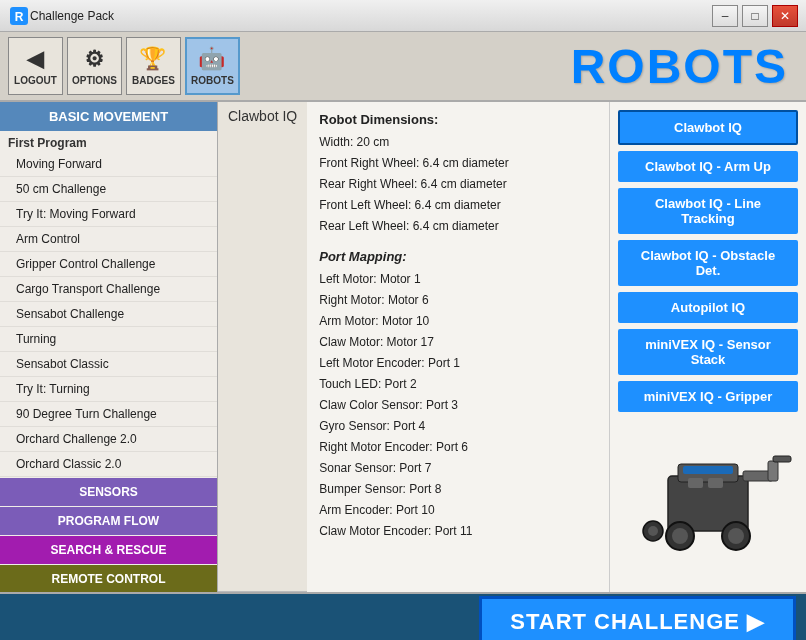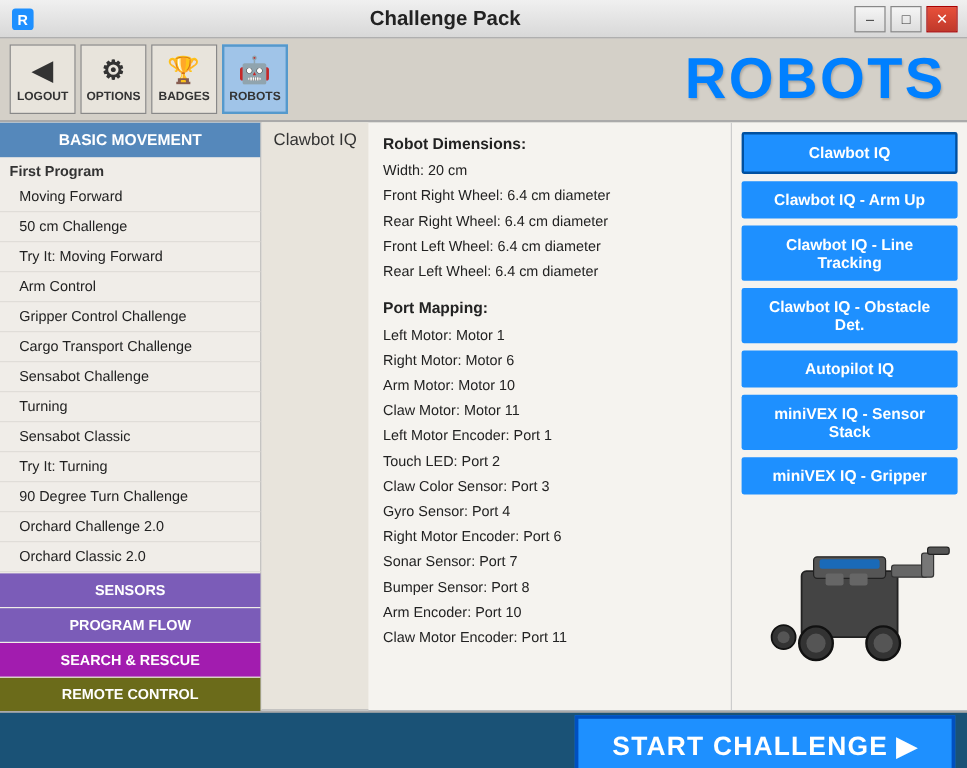--- a/index.html
+++ b/index.html
@@ -9,21 +9,21 @@
     #title-bar {
       background: linear-gradient(to bottom, #f0f0f0, #d8d8d8);
       height: 32px;
       display: flex;
       align-items: center;
       justify-content: space-between;
       border-bottom: 1px solid #aaa;
       padding: 0 8px;
     }
     #title-bar .title-icon { width: 22px; height: 22px; display: flex; align-items: center; justify-content: center; }
-    #title-bar .title-text { font-size: 17px; font-weight: bold; color: #222; flex: 1; text-align: center; }
+    #title-bar .title-text { font-size: 12px; font-weight: normal; color: #222; flex: 1; text-align: left; }
     #title-bar .window-controls { display: flex; gap: 4px; }
     .win-btn {
       width: 26px; height: 22px; border: 1px solid #888; background: linear-gradient(to bottom, #f5f5f5, #ddd);
       cursor: pointer; display: flex; align-items: center; justify-content: center; font-size: 12px; color: #333;
     }
     .win-btn.close { background: linear-gradient(to bottom, #e8503a, #c0392b); color: white; border-color: #a00; }
 
     
     #toolbar {
       background: #d4d0c8;
@@ -200,25 +200,25 @@
     <div id="content-body">
 
       <div id="info-panel">
         <h3>Robot Dimensions:</h3>
         <p>Width: 20 cm</p>
         <p>Front Right Wheel: 6.4 cm diameter</p>
         <p>Rear Right Wheel: 6.4 cm diameter</p>
         <p>Front Left Wheel: 6.4 cm diameter</p>
         <p>Rear Left Wheel: 6.4 cm diameter</p>
 
-        <h3 class="section-gap" style="margin-top:14px;">Port Mapping:</h3>
+        <h3 class="section-gap" style="margin-top:14px;font-style:italic;">Port Mapping:</h3>
         <p>Left Motor: Motor 1</p>
         <p>Right Motor: Motor 6</p>
         <p>Arm Motor: Motor 10</p>
-        <p>Claw Motor: Motor 11</p>
+        <p>Claw Motor: Motor 17</p>
         <p>Left Motor Encoder: Port 1</p>
         <p>Touch LED: Port 2</p>
         <p>Claw Color Sensor: Port 3</p>
         <p>Gyro Sensor: Port 4</p>
         <p>Right Motor Encoder: Port 6</p>
         <p>Sonar Sensor: Port 7</p>
         <p>Bumper Sensor: Port 8</p>
         <p>Arm Encoder: Port 10</p>
         <p>Claw Motor Encoder: Port 11</p>
       </div>

